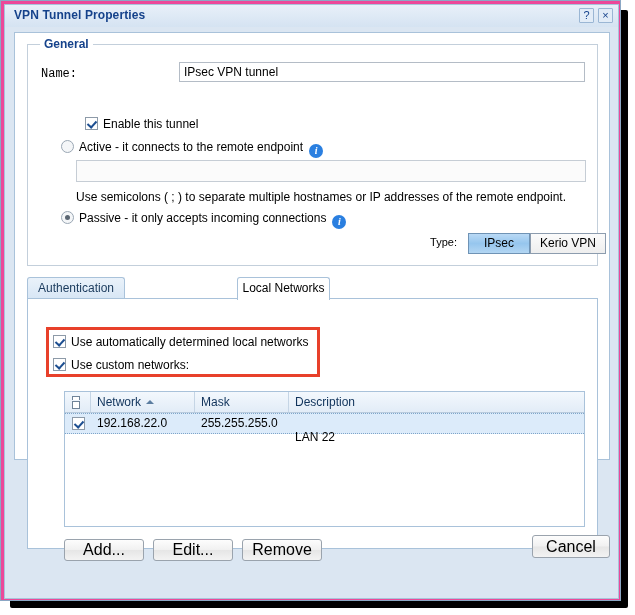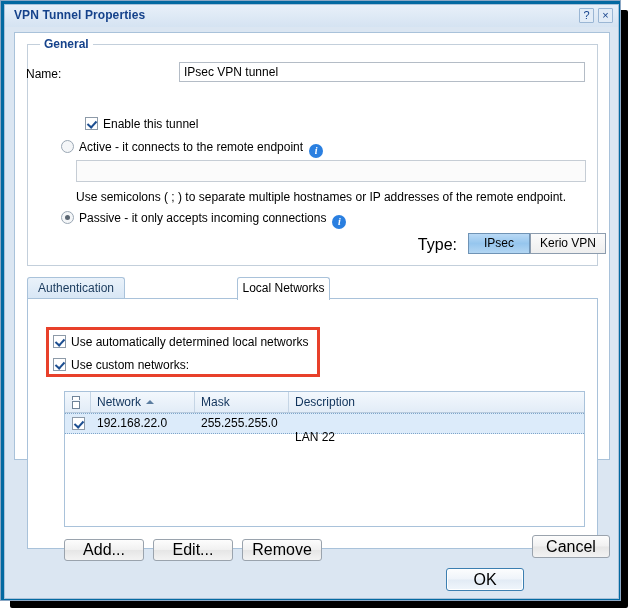--- a/index.html
+++ b/index.html
@@ -27,21 +27,21 @@
     border-radius: 2px;
   }
 
   
   .dialog {
     position: absolute;
     left: 0;
     top: 0;
     width: 621px;
     height: 601px;
-    background: #0369a1;
+    background: #ec4899;
     border: 1px solid #8ba7c4;
     box-sizing: border-box;
   }
   .dialog-inner {
     position: absolute;
     left: 3px;
     top: 3px;
     width: 615px;
     height: 595px;
     background: #dbe6f2;
@@ -213,21 +213,21 @@
     position: absolute;
     font-size: 12px;
     color: #000;
   }
 
   
   .type-label {
     position: absolute;
     right: 152px;
     top: 203px;
-    font-size: 16px;
+    font-size: 11px;
     color: #000;
   }
   .seg {
     position: absolute;
     height: 21px;
     box-sizing: border-box;
     border: 1px solid #8c9cae;
     font-size: 12px;
     line-height: 19px;
     text-align: center;
@@ -425,21 +425,21 @@
         <div class="title-btn title-help">?</div>
         <div class="title-btn title-close">×</div>
       </div>
 
       <div class="body-panel">
 
         <div class="groupbox">
           <span class="groupbox-legend">General</span>
         </div>
 
-        <span class="row-label" style="left:11px; top:34px;">Name:</span>
+        <span class="row-label" style="left:26px; top:34px;font-family:Liberation Mono, monospace;">Name:</span>
         <input class="txtinput" style="left: 164px; top: 29px; width: 406px; height: 20px;" value="IPsec VPN tunnel">
 
         <div class="checkrow" style="left:26px; top:84px;padding-left:44px;">
           <span class="cb checked"></span><span class="cbtext">Enable this tunnel</span>
         </div>
 
         <div class="checkrow" style="left:46px; top:107px;">
           <span class="rb"></span><span class="cbtext">Active - it connects to the remote endpoint</span><span class="info-icon">i</span>
         </div>
 
@@ -495,18 +495,17 @@
               <span class="gc" style="left:230px;margin-top:14px;">LAN 22</span>
             </div>
           </div>
 
           <div class="btn" style="left:36px; top:240px; width:80px; height:22px; line-height:20px;">Add...</div>
           <div class="btn" style="left:125px; top:240px; width:80px; height:22px; line-height:20px;">Edit...</div>
           <div class="btn" style="left:214px; top:240px; width:80px; height:22px; line-height:20px;">Remove</div>
         </div>
       </div>
 
-      <div class="btn default footer-btn" style="left:441px; top:563px;">OK</div>
       <div class="btn footer-btn" style="left:527px; top:530px;">Cancel</div>
 
     </div>
   </div>
 </div>
 
 </body></html>

